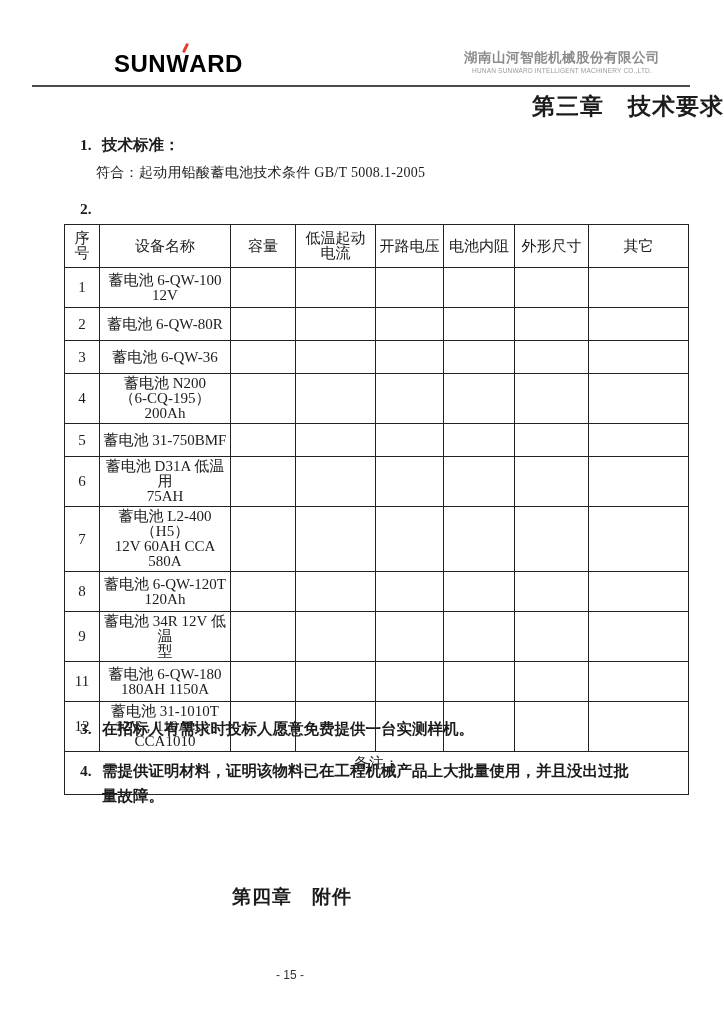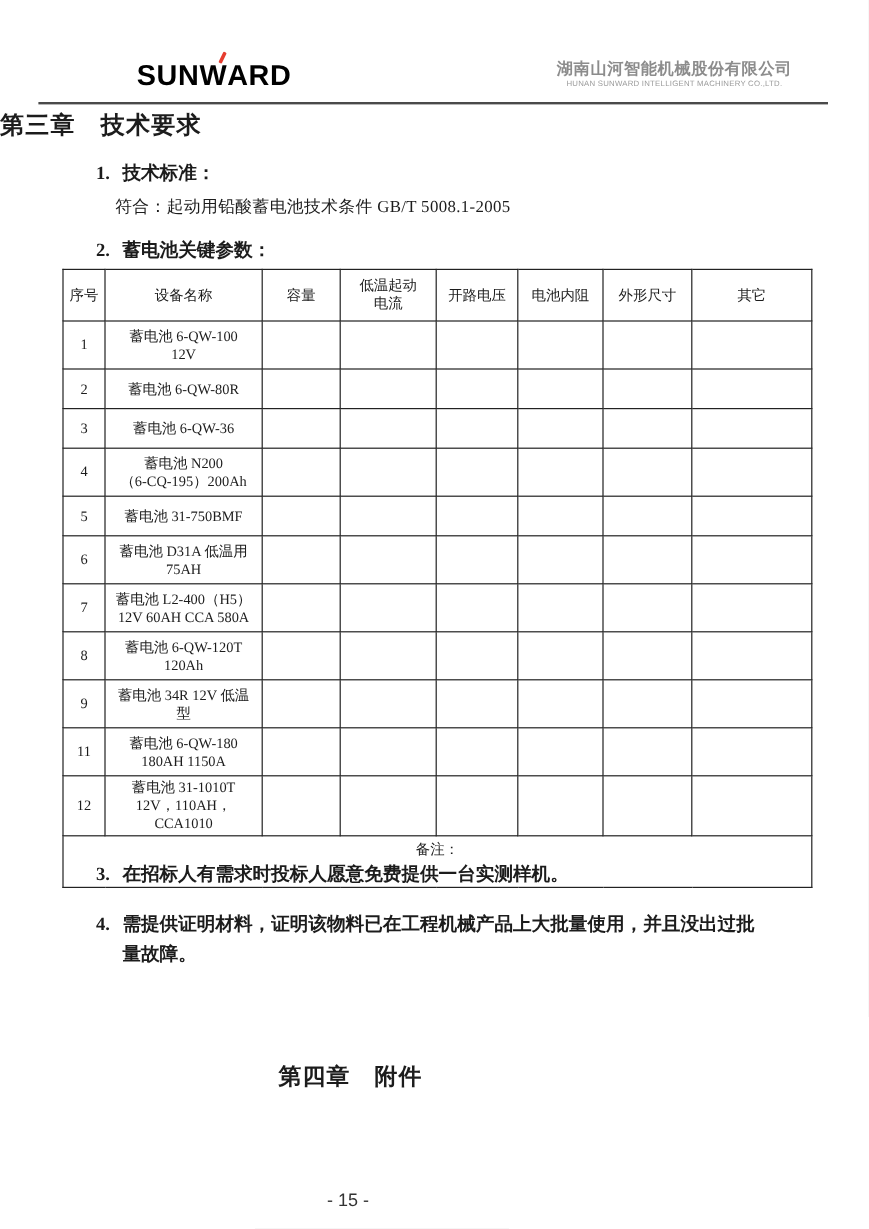--- a/index.html
+++ b/index.html
@@ -25,45 +25,45 @@
     font-size:13.5px; font-weight:bold; color:#8c8c8c; letter-spacing:0.5px; line-height:16px;
   }
   .company-en {
     font-family:"Liberation Sans","DejaVu Sans",sans-serif;
     font-size:6.5px; color:#9a9a9a; letter-spacing:0.2px; margin-top:1px;
   }
   .header-rule { position:absolute; top:85px; left:32px; width:658px; height:2px; background:#4a4a4a; }
   
   .chapter-title {
     position:absolute; top:91px; left:0; width:724px; margin:0;
-    text-align:left; font-size:20px; font-weight:bold; letter-spacing:1px;
+    text-align:right; font-size:23px; font-weight:bold; letter-spacing:1px;
   }
   .chapter4-title {
     position:absolute; top:884px; left:0; width:584px; margin:0;
     text-align:center; font-size:19px; font-weight:bold; letter-spacing:1px;
   }
   .page-number {
-    position:absolute; top:992px; left:0; width:580px; text-align:center;
-    font-family:"Liberation Sans","DejaVu Sans",sans-serif; font-size:15px; color:#333;
+    position:absolute; top:968px; left:0; width:580px; text-align:center;
+    font-family:"Liberation Sans","DejaVu Sans",sans-serif; font-size:12px; color:#333;
   }
   
   .item { position:absolute; left:80px; display:flex; }
   .item .no { font-weight:bold; font-size:15.5px; width:22px; flex:none; }
   .item .txt { font-weight:bold; font-size:15.5px; white-space:pre-line; line-height:25px; max-width:580px; }
   .item .no { line-height:25px; }
   .item1 { top:132px; }
   .item2 { top:196px; }
   .item3 { top:716px; }
   .item4 { top:758px; }
   .item1-body { position:absolute; top:164px; left:96px; font-size:14px; letter-spacing:0.3px; }
   
   .battery-table {
-    position:absolute; top:224px; left:52px; width:624px;
+    position:absolute; top:224px; left:64px; width:624px;
     border-collapse:collapse; table-layout:fixed;
-    font-size:12px; line-height:15px;font-family:Liberation Serif, serif;
+    font-size:15px; line-height:15px;font-family:Liberation Serif, serif;
   }
   .battery-table th, .battery-table td {
     border:1px solid #222; padding:2px 3px; text-align:center; vertical-align:middle;
     font-weight:normal; overflow:hidden;
   }
   .battery-table th { height:38px; white-space:pre-line; }
   .battery-table tr.single td { height:28px; }
   .battery-table tr.double td { height:35px; }
   .battery-table td.name-cell { white-space:pre-line; }
   .battery-table td.remark-cell { height:34px; text-align:center; vertical-align:top; padding:4px 6px; }
@@ -85,21 +85,20 @@
   <h1 class="chapter-title">第三章　技术要求</h1>
 
   <div class="item item1">
     <span class="no">1.</span>
     <span class="txt">技术标准：</span>
   </div>
   <div class="item1-body">符合：起动用铅酸蓄电池技术条件 GB/T 5008.1-2005</div>
 
   <div class="item item2">
     <span class="no">2.</span>
-    <span class="txt">蓄电池关键参数：</span>
   </div>
 
   <table class="battery-table">
     <colgroup>
       <col style="width:35px">
         <col style="width:131px">
         <col style="width:65px">
         <col style="width:80px">
       <col style="width:68px">
         <col style="width:71px">

